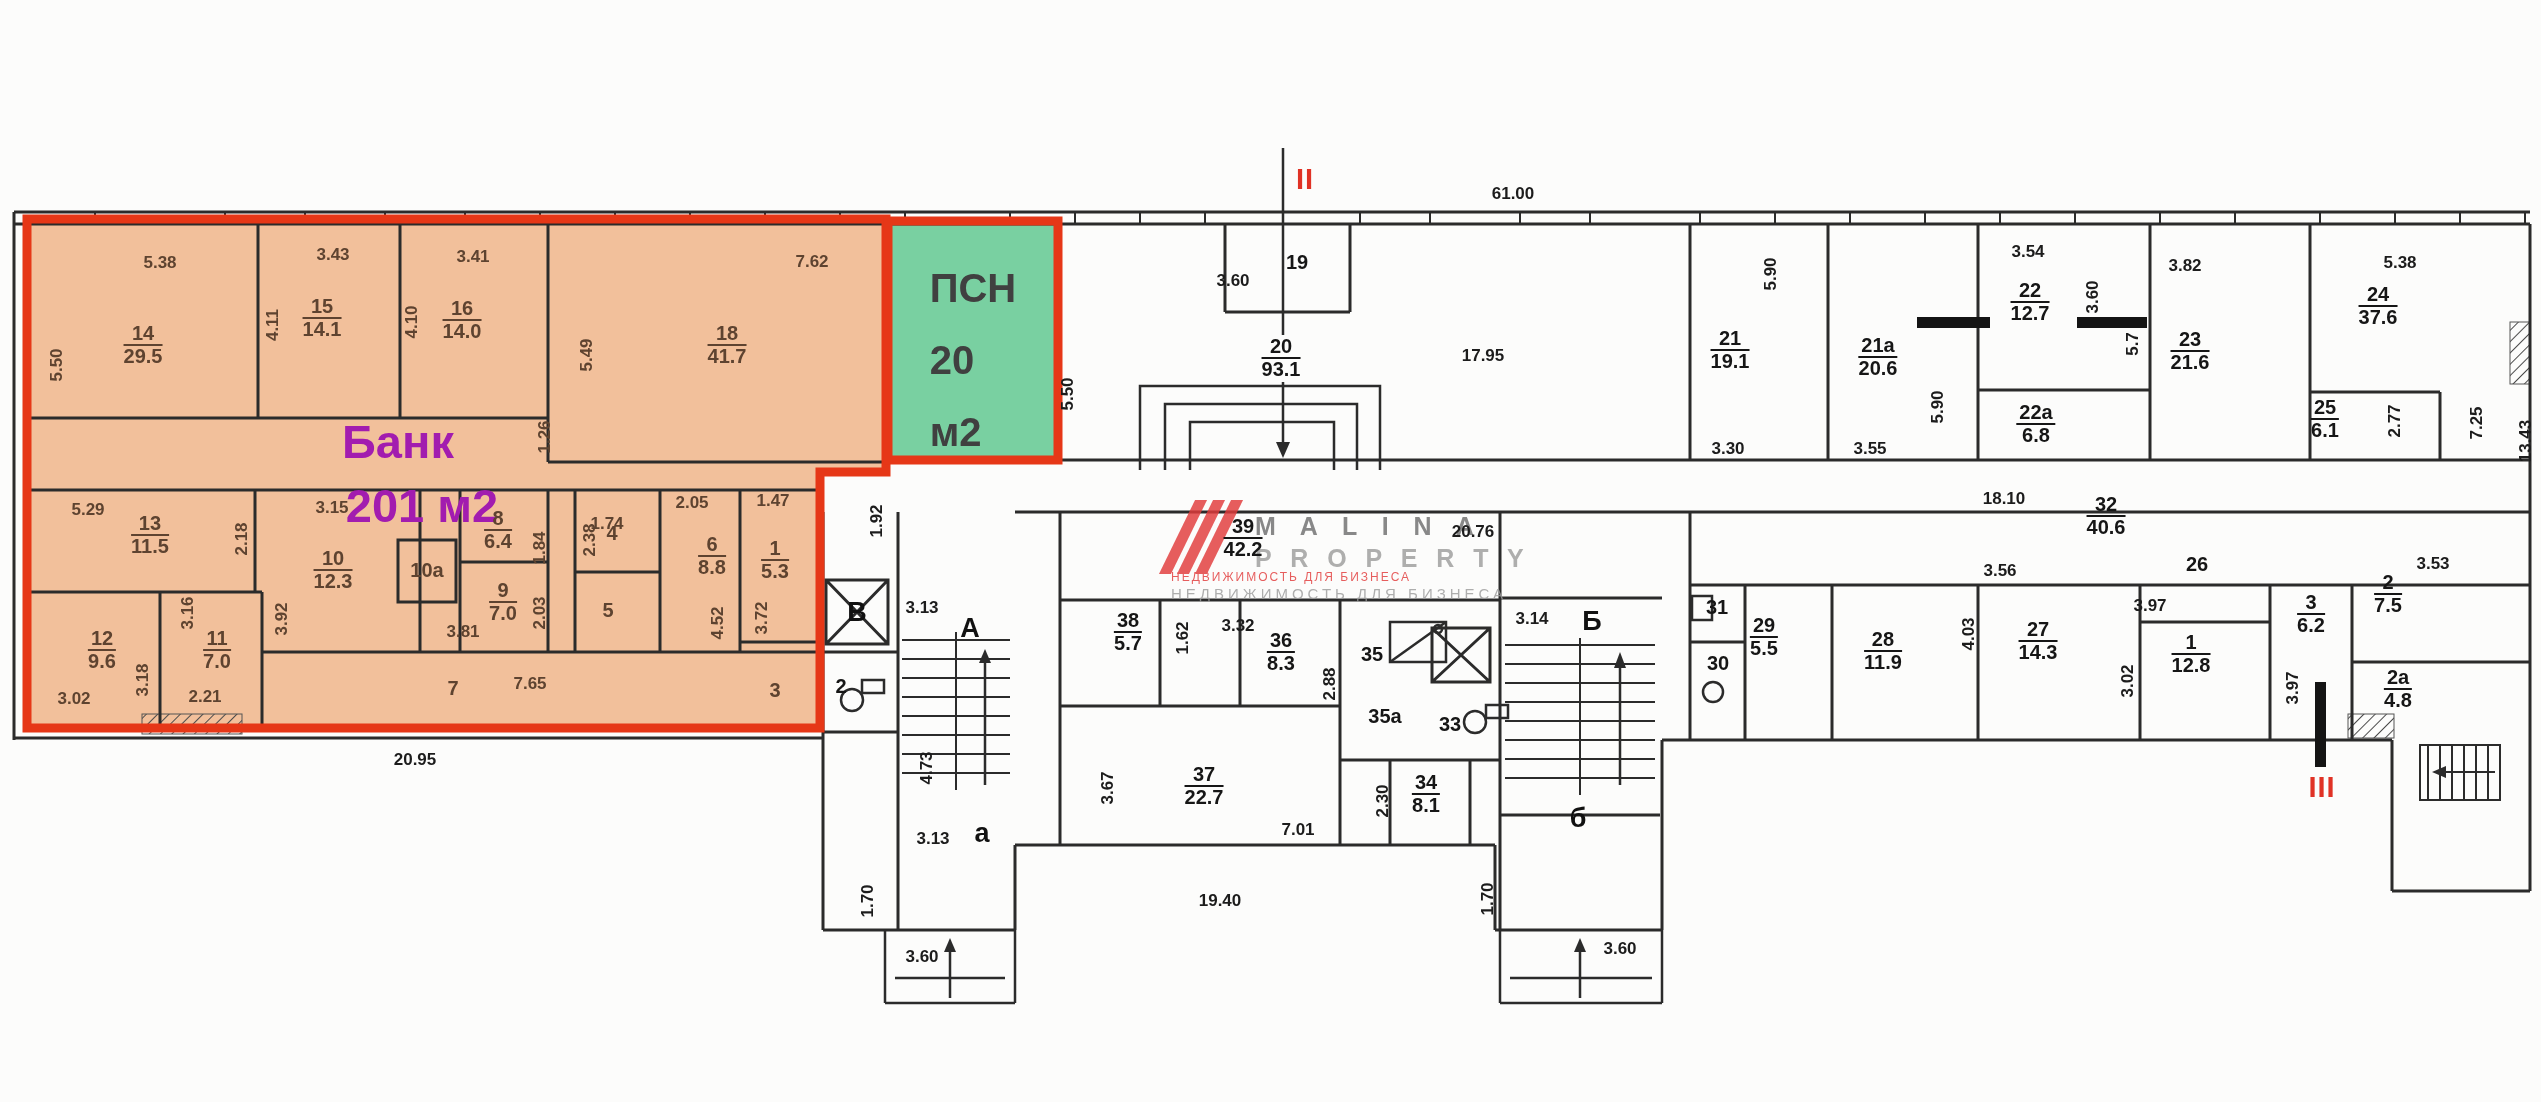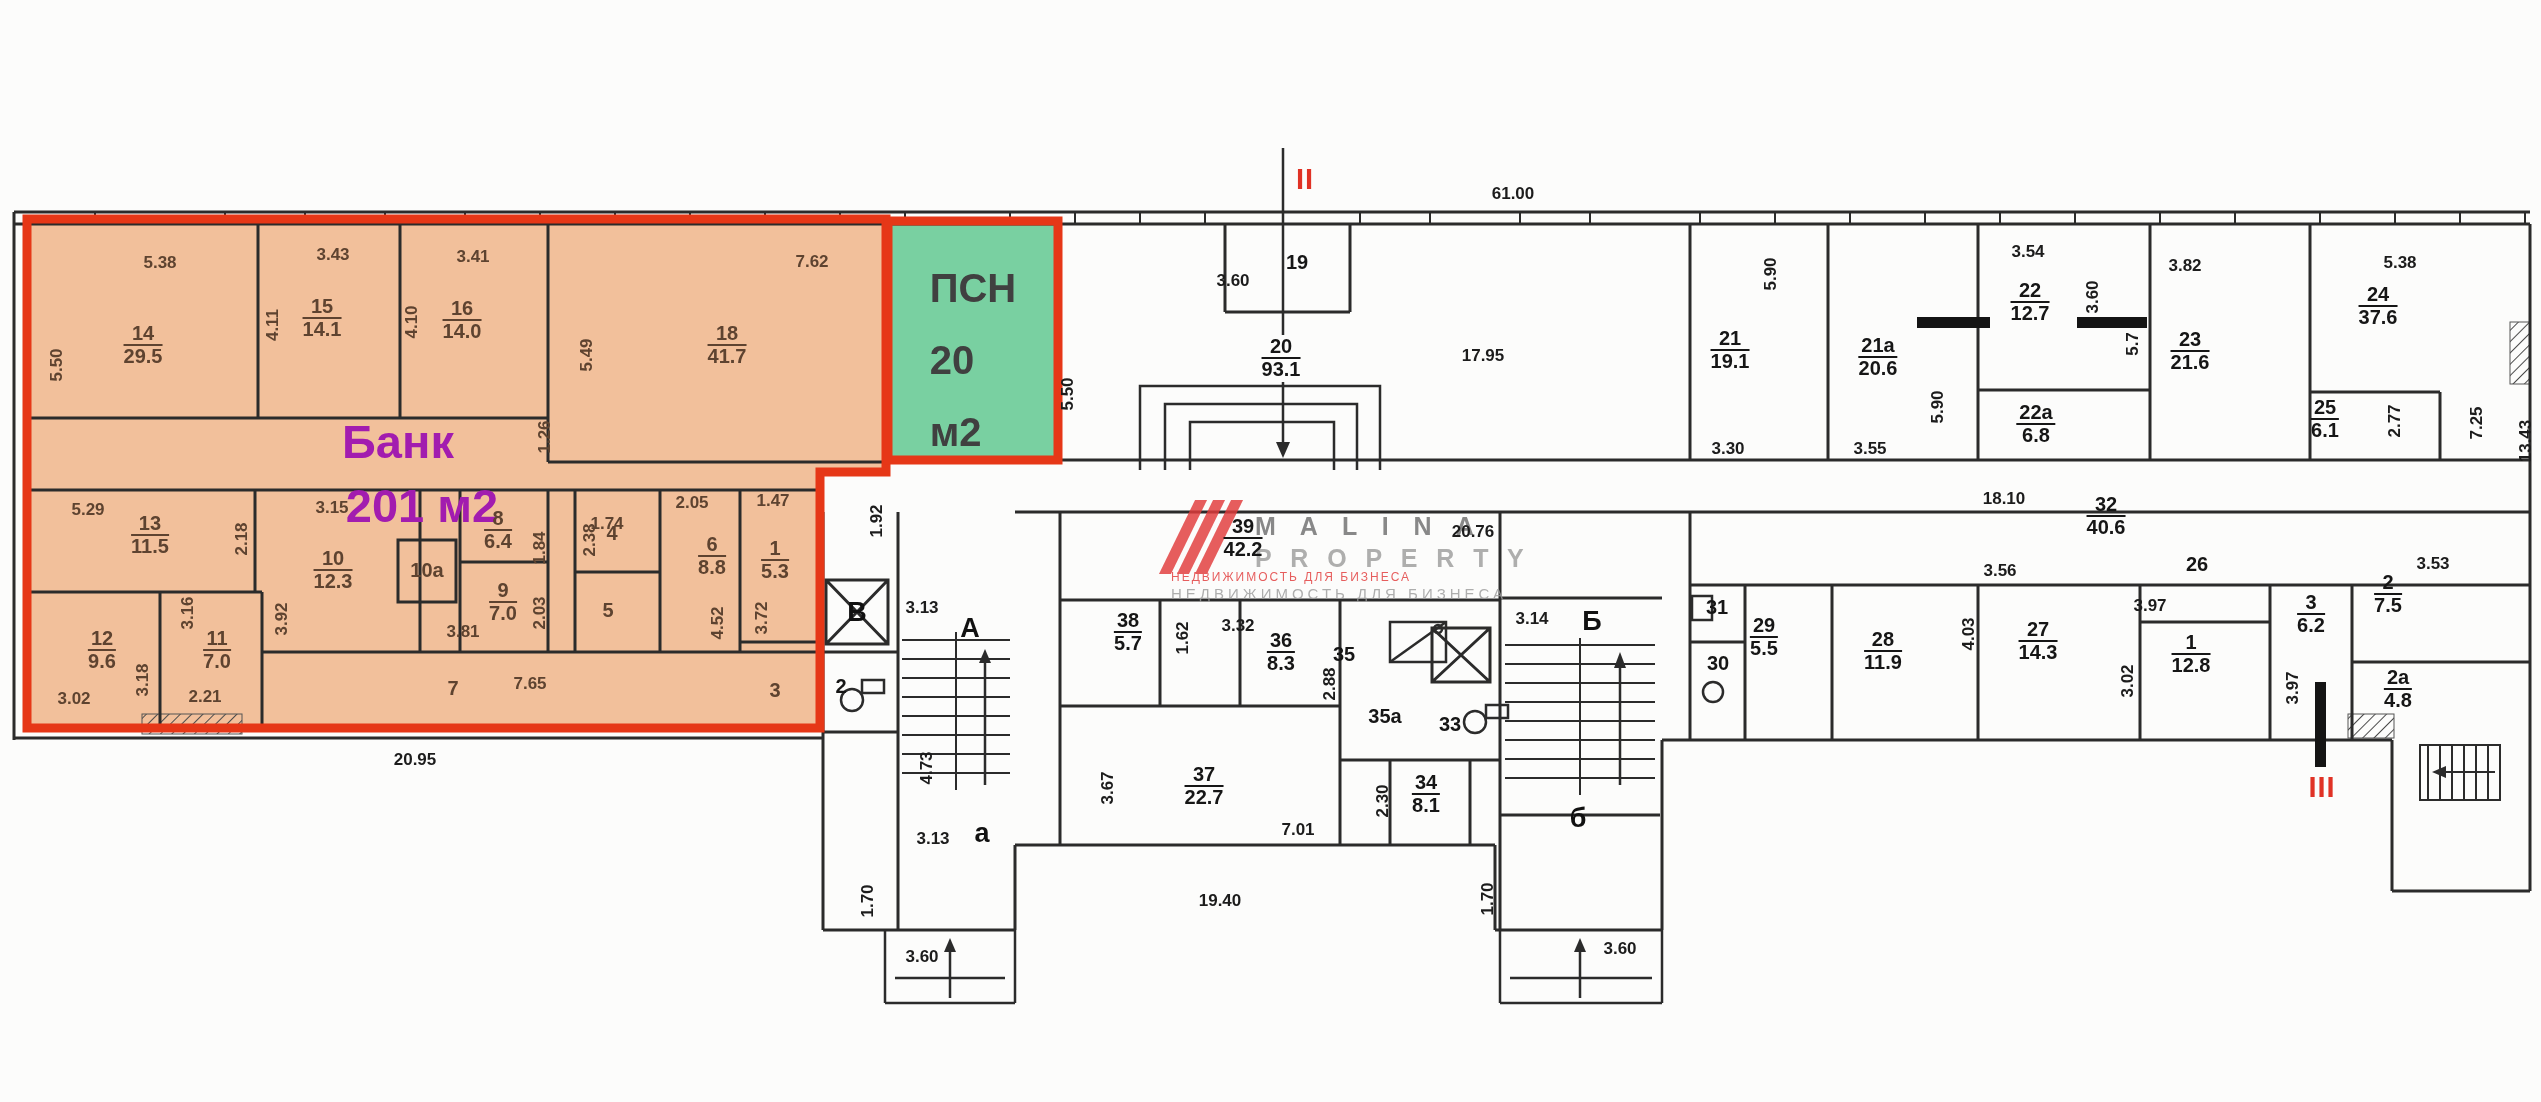--- a/index.html
+++ b/index.html
@@ -264,21 +264,21 @@
         <div class="area">42.2</div>
       </div>
       <div class="room-label" style="left: 1128px; top: 632px;">
         <div class="num fr">38</div>
         <div class="area">5.7</div>
       </div>
       <div class="room-label" style="left: 1281px; top: 652px;">
         <div class="num fr">36</div>
         <div class="area">8.3</div>
       </div>
-      <div class="room-label" style="left: 1344px; top: 654px; text-align: right;">
+      <div class="room-label" style="left: 1372px; top: 654px; text-align: right;">
         <div class="num">35</div>
       </div>
       <div class="room-label" style="left: 1385px; top: 716px;">
         <div class="num">35а</div>
       </div>
       <div class="room-label" style="left: 1450px; top: 724px;">
         <div class="num">33</div>
       </div>
       <div class="room-label" style="left: 1426px; top: 794px;">
         <div class="num fr">34</div>

